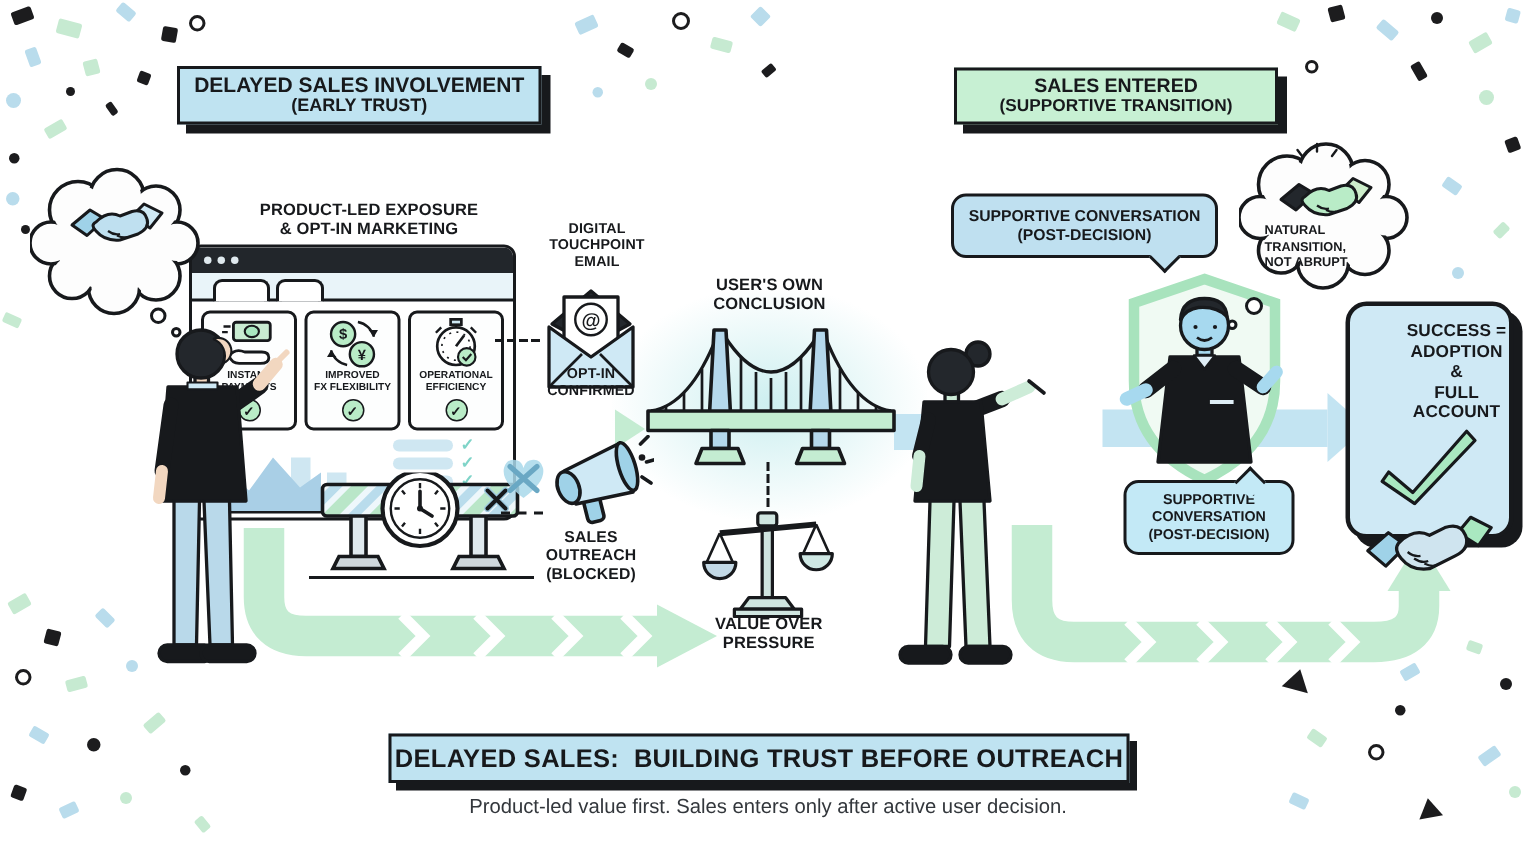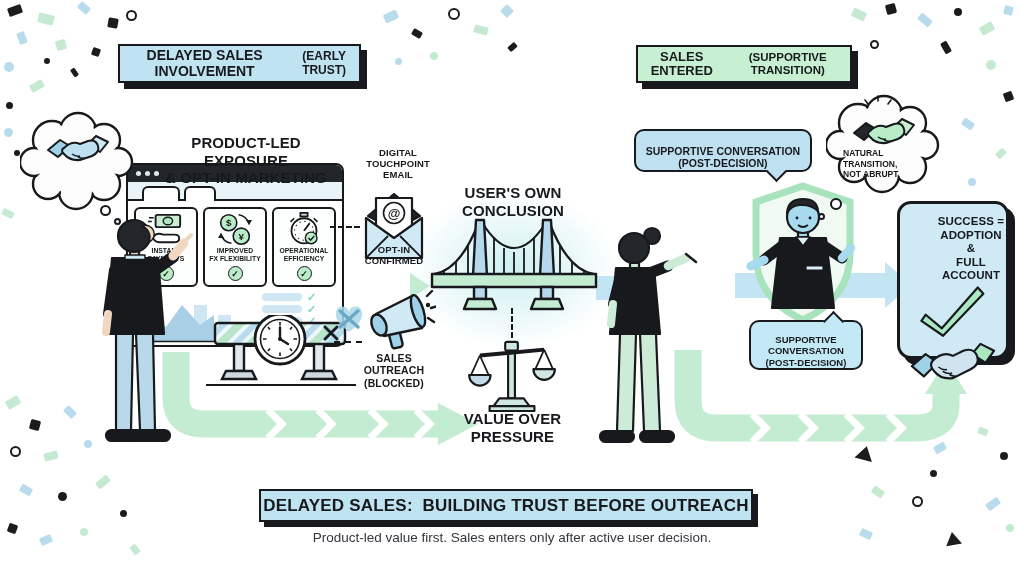--- a/index.html
+++ b/index.html
@@ -3,29 +3,29 @@
 <meta charset="utf-8">
 <style>
   * { margin:0; padding:0; box-sizing:border-box; }
   html,body { background:#ffffff; }
   body { font-family:"Liberation Sans", sans-serif; color:#17191c; }
   .canvas { position:relative; width:1024px; height:572px; background:#ffffff; overflow:hidden; }
   .abs { position:absolute; }
   .txt { position:absolute; font-weight:700; text-align:center; white-space:pre-line; line-height:1.18; z-index:6; color:#17191c; letter-spacing:.1px; }
   .s9  { font-size:9.5px; }
   .s10 { font-size:10.5px; }
-  .s11 { font-size:15px; }
+  .s11 { font-size:11px; }
   .s12 { font-size:11.5px; }
   .badge { position:absolute; border:2.5px solid #17191c; box-shadow:6px 6px 0 #17191c;
-           display:flex; flex-direction:row; align-items:center; justify-content:center;
+           display:flex; flex-direction:column; align-items:center; justify-content:center;
            text-align:center; z-index:6; }
   .badge .t1 { font-weight:700; font-size:14px; line-height:1.1; }
   .badge .t2 { font-weight:700; font-size:12px; line-height:1.15; }
   .speech { position:absolute; border:2.5px solid #17191c; border-radius:10px; z-index:6;
-            display:flex; align-items:flex-end; justify-content:center; text-align:center;
+            display:flex; align-items:center; justify-content:center; text-align:center;
             font-weight:700; white-space:pre-line; line-height:1.2; }
   .speech::after { content:''; position:absolute; width:13px; height:13px; background:inherit; }
   .tail-down::after { bottom:-8.5px; right:26px; transform:rotate(45deg);
             border-right:2.5px solid #17191c; border-bottom:2.5px solid #17191c; }
   .tail-up::after { top:-8.5px; right:20px; transform:rotate(45deg);
             border-left:2.5px solid #17191c; border-top:2.5px solid #17191c; }
   .browser { position:absolute; left:126px; top:163px; width:218px; height:184px;
              background:#fff; border:2.5px solid #17191c; border-radius:8px; z-index:2; overflow:hidden; }
   .browser-bar { height:17px; background:#22262b; display:flex; align-items:center; gap:4px; padding-left:8px; }
   .browser-bar i { width:5px; height:5px; border-radius:50%; background:#dfe9ee; }

